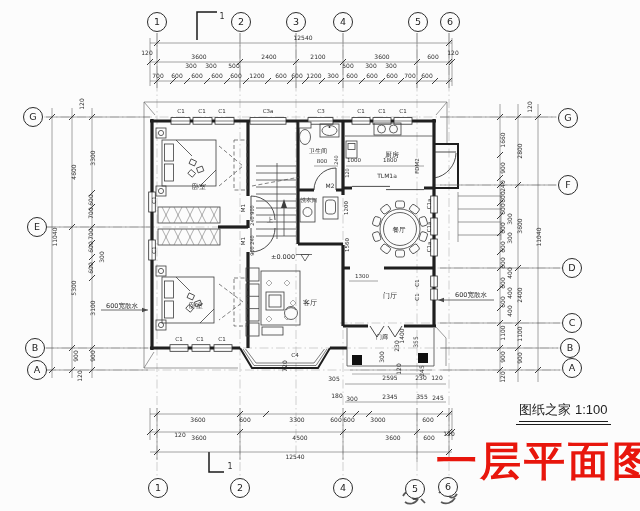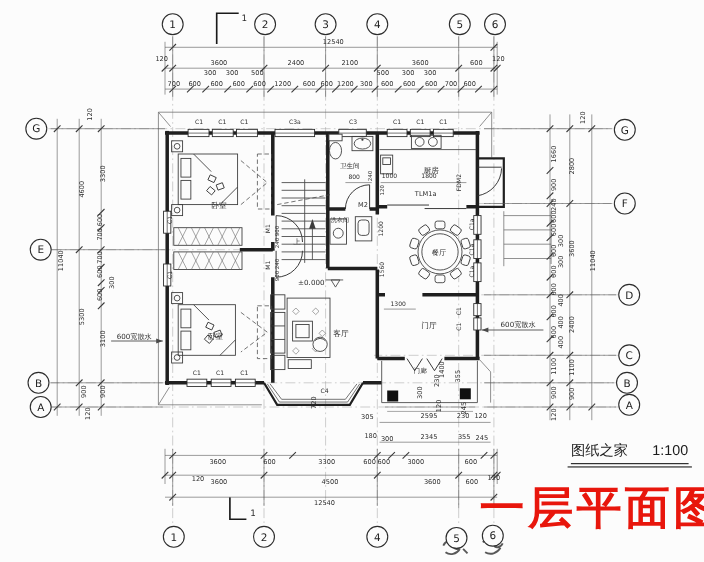--- a/index.html
+++ b/index.html
@@ -25,21 +25,21 @@
   .sect{stroke:#1a1a1a;stroke-width:1.5;fill:none;}
   .scrib{stroke:#3b3b3b;stroke-width:1.7;fill:none;opacity:.85;}
   .ptxt{fill:#2e2e2e;font-family:"DejaVu Sans",sans-serif;text-anchor:middle;}
   .bub{fill:#fcfcfc;stroke:#2c2c2c;stroke-width:1;}
   .bubt{fill:#222;font-family:"DejaVu Sans",sans-serif;}
   
   .title{position:absolute;left:516px;top:401px;font-size:13px;color:#1c1c1c;
          border-bottom:1.8px solid #1c1c1c;padding:0 3px 2px 3px;white-space:nowrap;
          font-family:sans-serif;}
   .title:after{content:"";display:block;margin-top:1.5px;border-bottom:0.8px solid #1c1c1c;}
-  .scale{margin-left:22px;text-align:center;}
+  .scale{margin-left:4px;text-align:center;}
   .wm{position:absolute;left:436px;top:434px;font-size:41px;font-weight:900;
       letter-spacing:3px;font-family:sans-serif;white-space:nowrap;}
 </style>
 </head>
 <body>
 
 <div class="stage">
 <svg id="plan" width="640" height="511" viewBox="0 0 640 511">
 
   <g>

